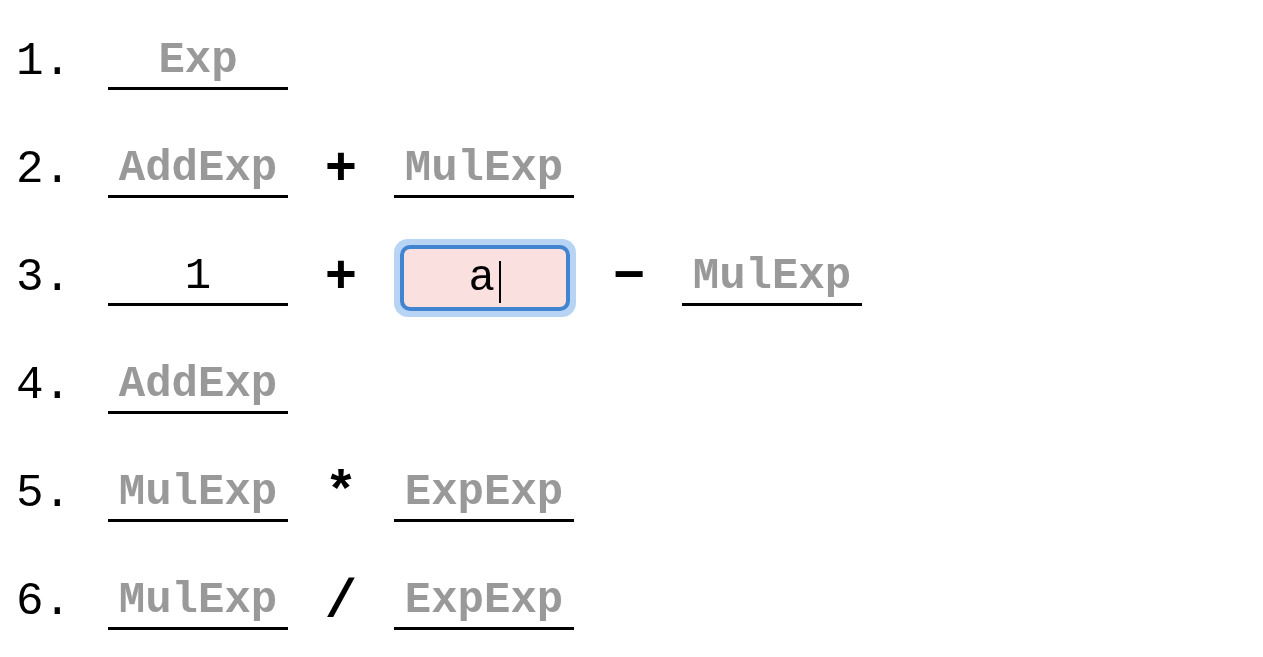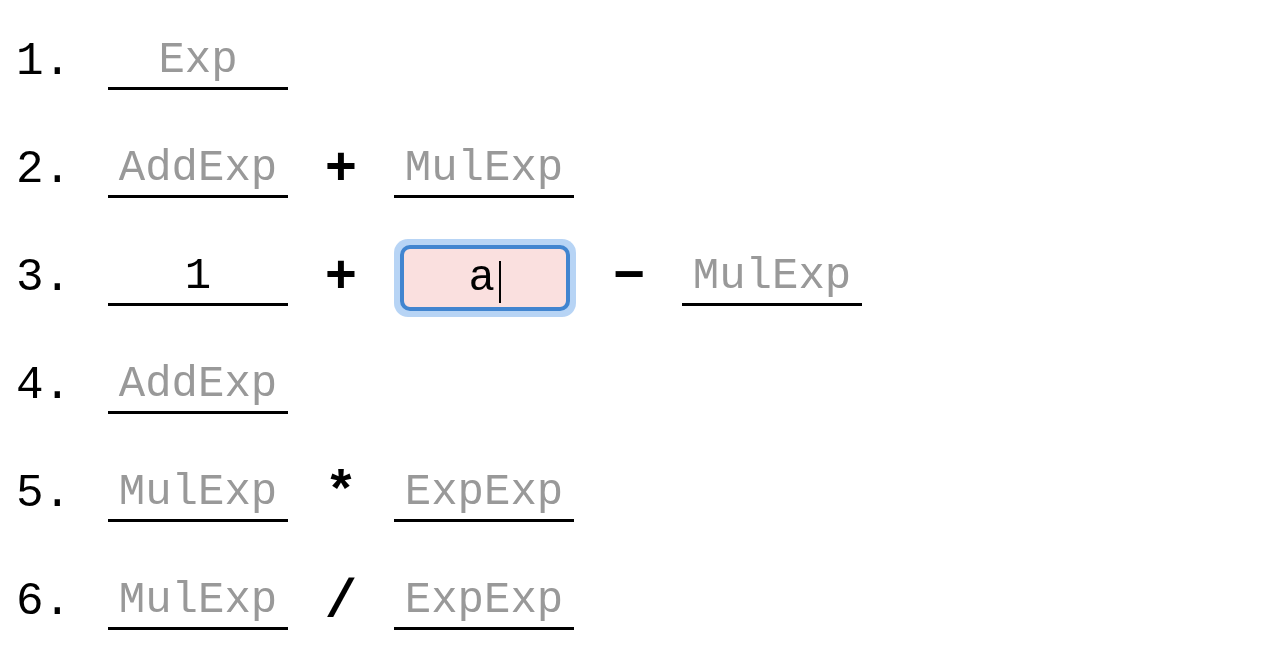--- a/index.html
+++ b/index.html
@@ -28,20 +28,21 @@
     }
     .slot {
       min-width: 180px;
       text-align: center;
       border-bottom: 3px solid #000;
       padding-bottom: 2px;
       flex-shrink: 0;
     }
     .slot.placeholder {
       color: #999;
+      font-weight: bold;
     }
     .slot.value {
       color: #000;
     }
     .op {
       color: #000;
       font-weight: 700;
       font-size: 54px;
       line-height: 1;
       text-align: center;

